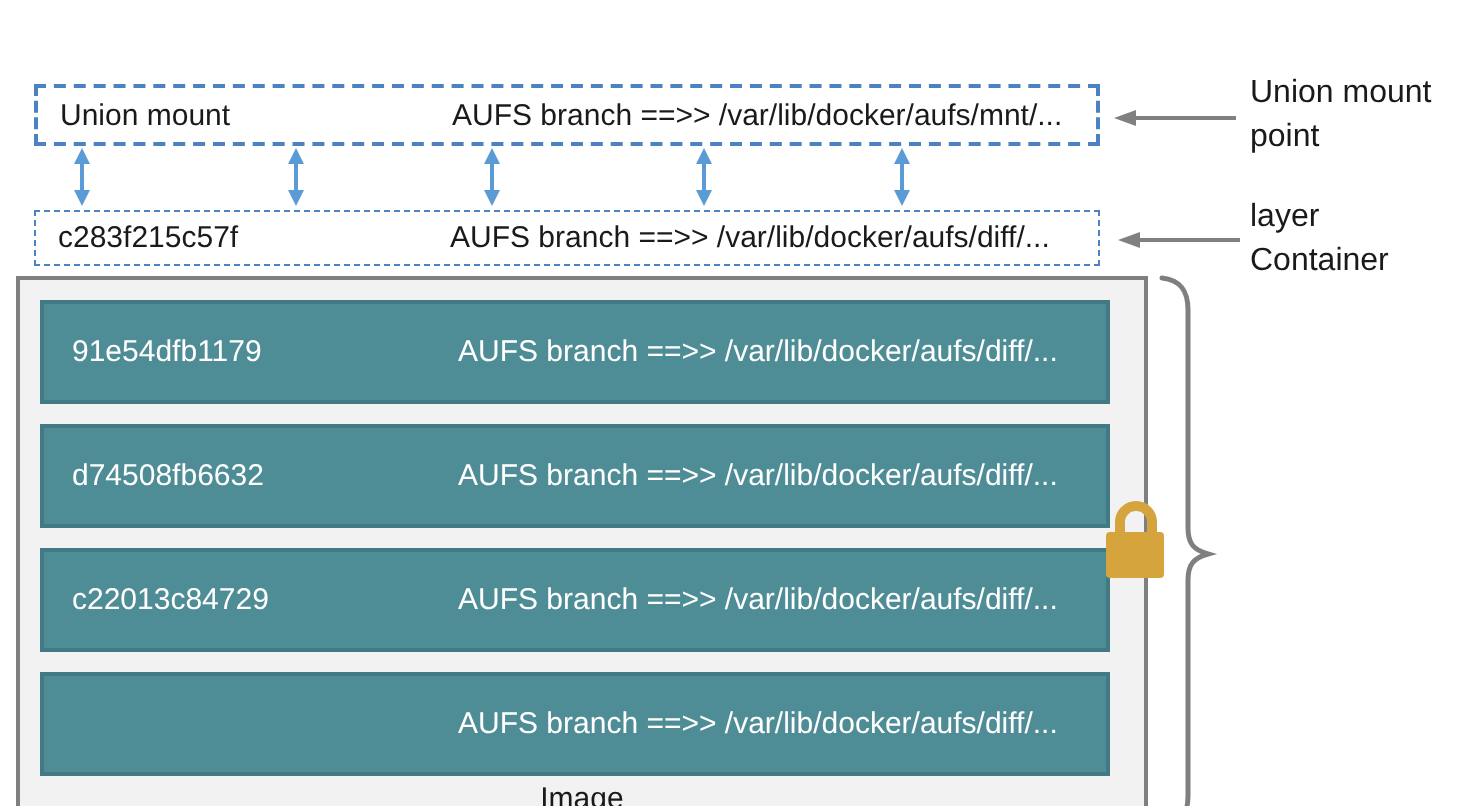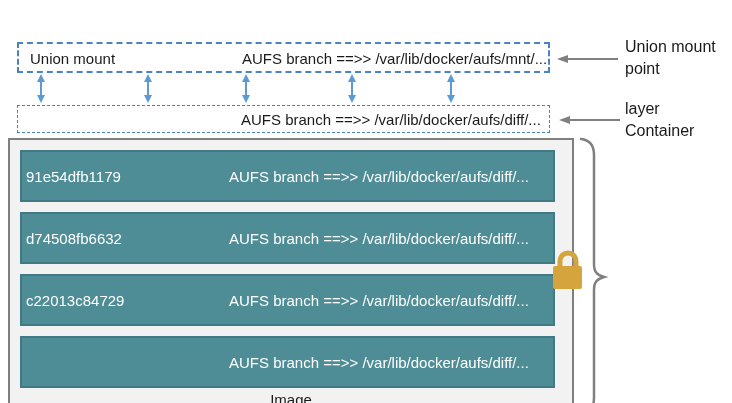--- a/index.html
+++ b/index.html
@@ -21,35 +21,35 @@
     box-sizing:border-box;
     font-size:15px;
   }
   .box-union{top:16px;height:31px;}
   .box-container{top:79px;height:28px;border-width:1.5px;}
   .dashed-box .left-text{
     position:absolute;left:11px;top:50%;transform:translateY(-50%);
     white-space:nowrap;
   }
   .dashed-box .path-text{
-    position:absolute;left:223px;top:50%;transform:translateY(-50%);
+    position:absolute;left:207px;top:50%;transform:translateY(-50%);
     white-space:nowrap;
   }
   
   .image-box{
     position:absolute;left:8px;top:112px;width:566px;height:276px;
     background:#f2f2f2;border:2px solid #7f7f7f;box-sizing:border-box;
   }
   .layer-row{
     position:absolute;left:10px;width:535px;height:52px;
     background:#4f8d96;border:2px solid #417a84;box-sizing:border-box;
     color:#ffffff;font-size:15px;
   }
   .layer-row .id-text{
-    position:absolute;left:4px;top:50%;transform:translateY(-50%);
+    position:absolute;left:14px;top:50%;transform:translateY(-50%);
     white-space:nowrap;
   }
   .layer-row .path-text{
     position:absolute;left:207px;top:50%;transform:translateY(-50%);
     white-space:nowrap;
   }
   .row-0{top:10px;} .row-1{top:72px;} .row-2{top:134px;} .row-3{top:196px;}
   .image-label{
     position:absolute;left:0;right:0;bottom:4px;
     text-align:center;font-size:15px;color:#1a1a1a;
@@ -71,20 +71,21 @@
 <body>
 
 <div class="canvas">
 
   <div class="dashed-box box-union">
     <span class="left-text">Union mount</span>
     <span class="path-text">AUFS branch ==&gt;&gt; /var/lib/docker/aufs/mnt/...</span>
   </div>
 
   <div class="dashed-box box-container">
+    <span class="left-text">c283f215c57f</span>
     <span class="path-text">AUFS branch ==&gt;&gt; /var/lib/docker/aufs/diff/...</span>
   </div>
 
   <div class="image-box">
     <div class="layer-row row-0">
       <span class="id-text">91e54dfb1179</span>
       <span class="path-text">AUFS branch ==&gt;&gt; /var/lib/docker/aufs/diff/...</span>
     </div>
     <div class="layer-row row-1">
       <span class="id-text">d74508fb6632</span>

